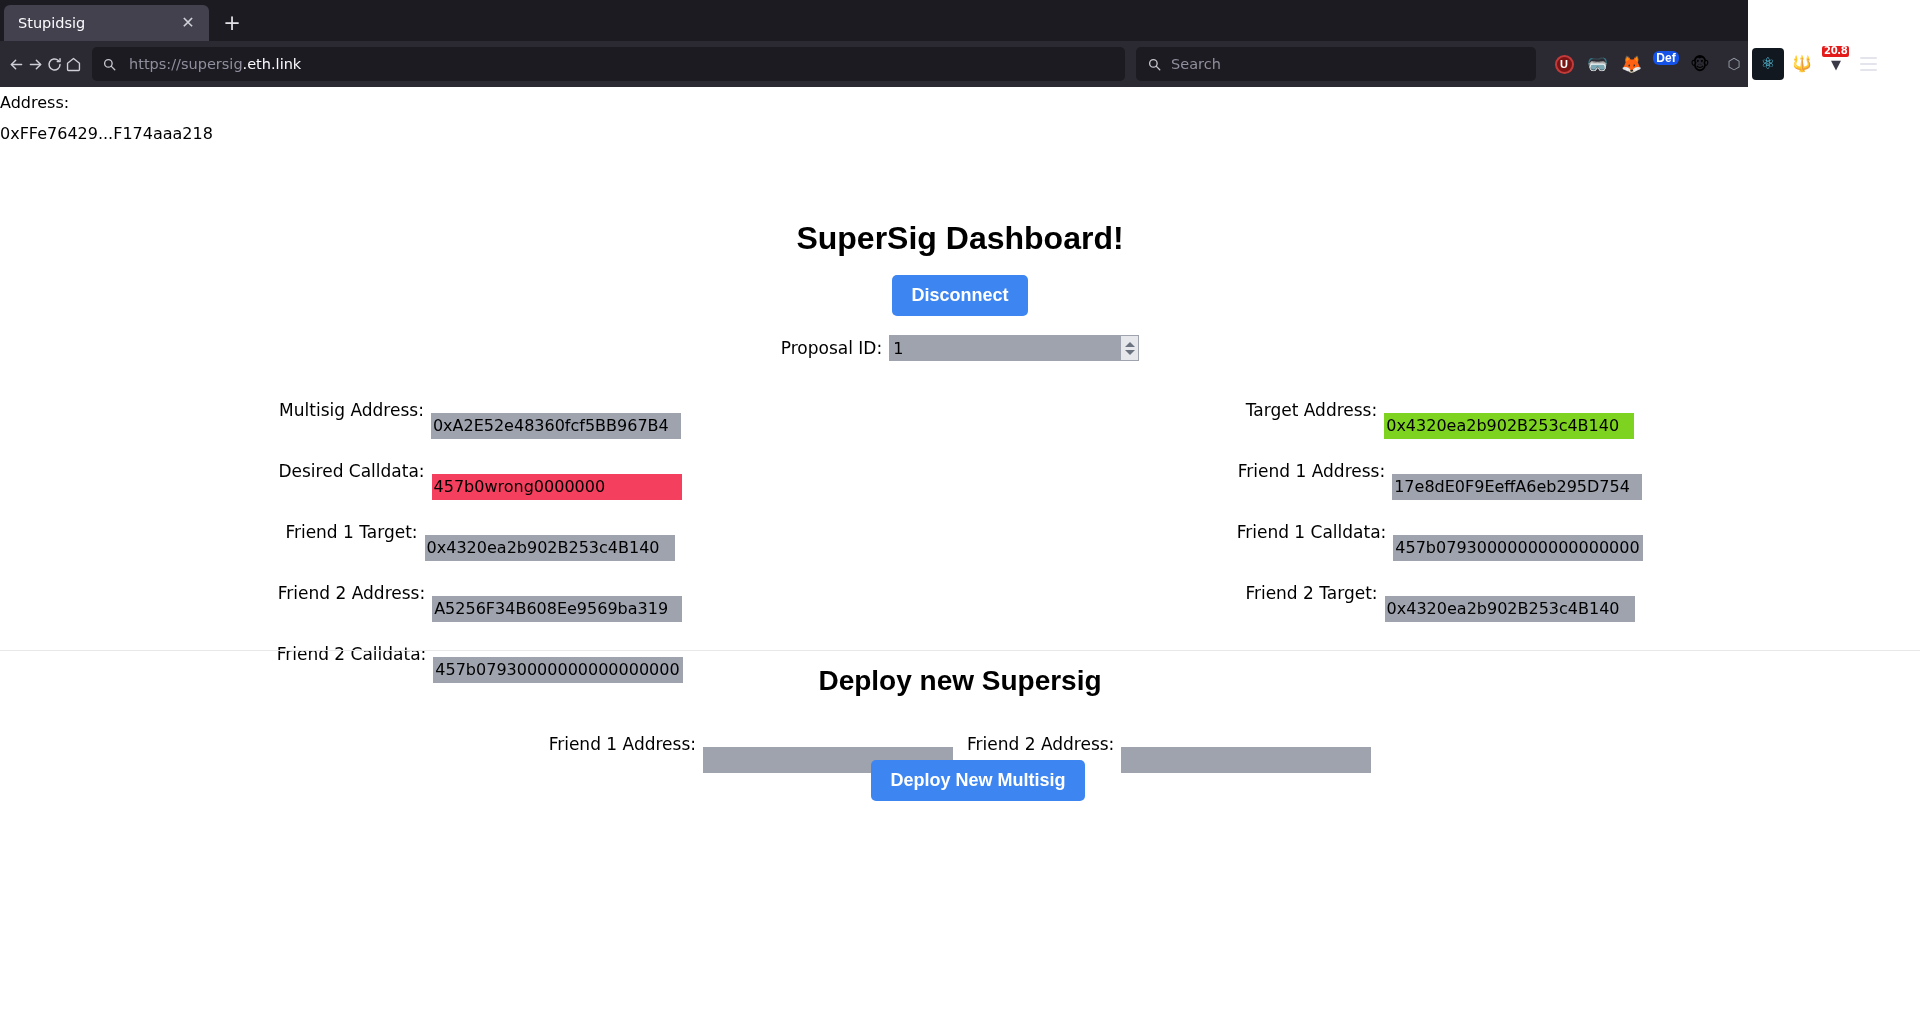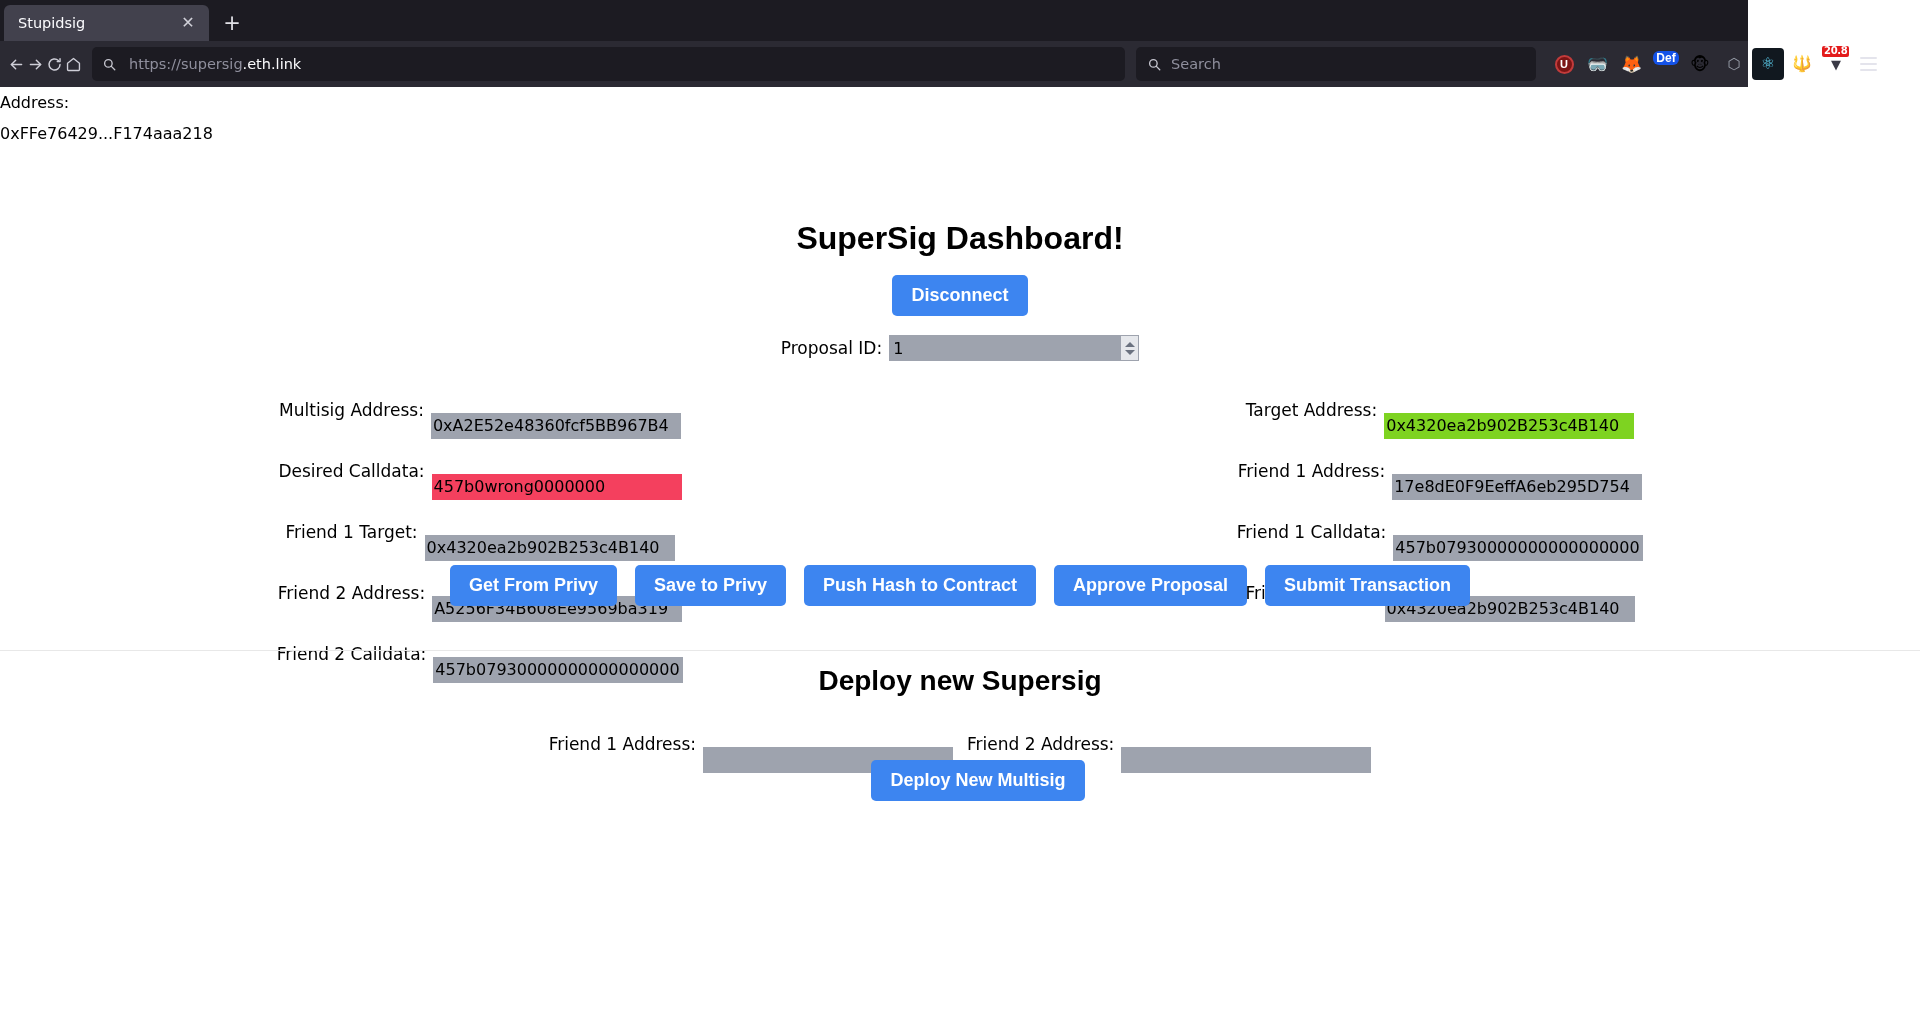--- a/index.html
+++ b/index.html
@@ -463,27 +463,20 @@
     <div class="field-row">
       <span class="lbl">Friend 2 Target:</span>
       <input class="txt-input" type="text" value="0x4320ea2b902B253c4B140" style="">
     </div>
     <div class="field-row">
       <span class="lbl">Friend 2 Calldata:</span>
       <input class="txt-input" type="text" value="457b07930000000000000000" style="">
     </div>
   </div>
 
-  <div id="action-buttons">
-    <button class="btn">Get From Privy</button>
-    <button class="btn">Save to Privy</button>
-    <button class="btn">Push Hash to Contract</button>
-    <button class="btn">Approve Proposal</button>
-    <button class="btn">Submit Transaction</button>
-  </div>
 
   <div id="divider"></div>
 
   <div id="deploy-title">Deploy new Supersig</div>
 
   <div id="deploy-fields">
     <span class="deploy-group">
       <span class="lbl">Friend 1 Address:</span>
       <input class="txt-input" type="text" value="" style="">
     </span>

